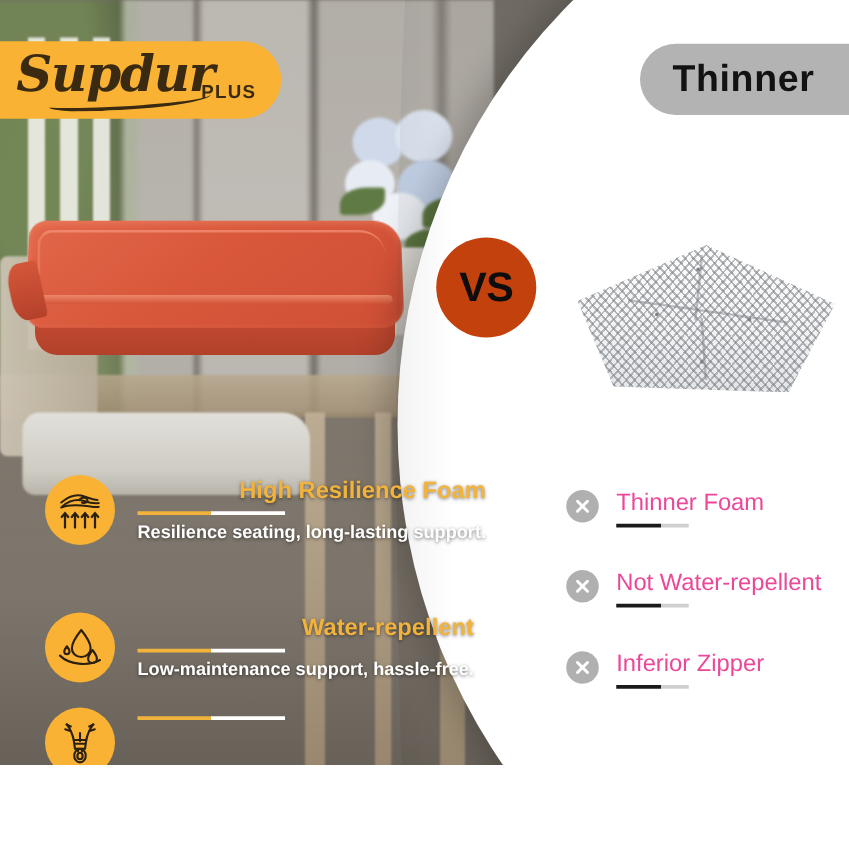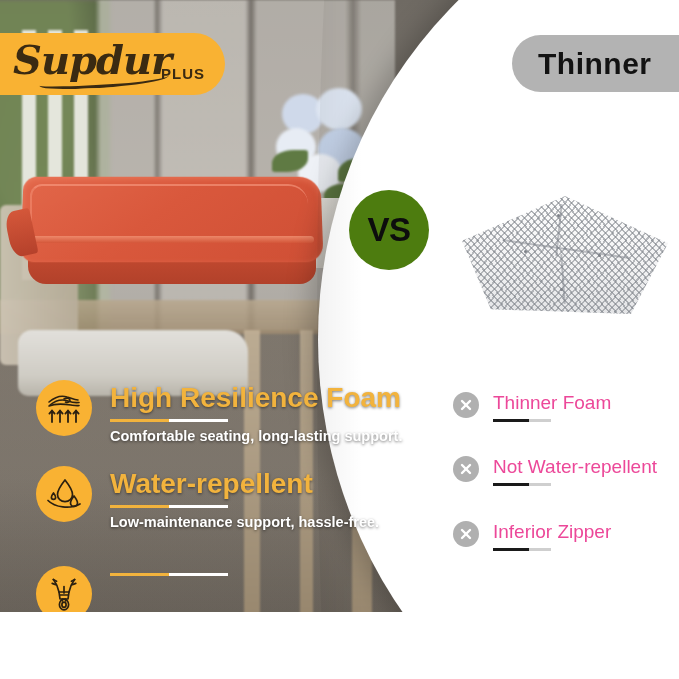--- a/index.html
+++ b/index.html
@@ -244,21 +244,21 @@
     color: #121212;
     letter-spacing: 0.5px;
   }
 
   
   .vs-circle {
     position: absolute;
     left: 349px; top: 190px;
     width: 80px; height: 80px;
     border-radius: 50%;
-    background: #4d7c0f;
+    background: #c2410c;
     display: flex;
     align-items: center;
     justify-content: center;
     z-index: 6;
   }
   .vs-circle span {
     font-size: 33px;
     font-weight: bold;
     color: #0d0d0d;
     letter-spacing: -0.5px;
@@ -305,25 +305,26 @@
     width: 56px; height: 56px;
     border-radius: 50%;
     background: #f9b233;
     flex: 0 0 56px;
     display: flex;
     align-items: center;
     justify-content: center;
   }
   .feat-text { margin-left: 18px; padding-top: 2px; }
   .feat-title {
-    font-size: 28px;
+    font-size: 19px;
     font-weight: bold;
     color: #f2b33d;
     text-shadow: 0 1px 3px rgba(0,0,0,0.5);
     white-space: nowrap;
+    text-align: right;
   }
   .feat-rule {
     margin: 5px 0 6px 0;
     width: 118px; height: 3px;
     background: linear-gradient(to right, #f2b33d 0 50%, #ffffff 50% 100%);
   }
   .feat-sub {
     font-size: 14.5px;
     font-weight: bold;
     color: #ffffff;
@@ -445,25 +446,25 @@
           <line x1="24" y1="34" x2="24" y2="23"></line>
             <polyline points="21.4,25.6 24,22.6 26.6,25.6" fill="none"></polyline>
           <line x1="32" y1="34" x2="32" y2="23"></line>
             <polyline points="29.4,25.6 32,22.6 34.6,25.6" fill="none"></polyline>
         </g>
       </svg>
     </div>
     <div class="feat-text">
       <div class="feat-title">High Resilience Foam</div>
       <div class="feat-rule"></div>
-      <div class="feat-sub">Comfortable seating, long-lasting support.</div>
-    </div>
-  </div>
-
-  <div class="feature" style="left:36px; top:466px;">
+      <div class="feat-sub">Resilience seating, long-lasting support.</div>
+    </div>
+  </div>
+
+  <div class="feature" style="left:36px; top:490px;">
     <div class="feat-icon">
       <svg width="40" height="40" viewBox="0 0 40 40" aria-hidden="true">
         <g fill="none" stroke="#2b2010" stroke-width="1.7" stroke-linecap="round" stroke-linejoin="round">
           <path d="M21 6 C21 6, 13.5 15.5, 13.5 20.5 C13.5 24.6, 16.9 27.6, 21 27.6 C25.1 27.6, 28.5 24.6, 28.5 20.5 C28.5 15.5, 21 6, 21 6 Z"></path>
           <path d="M30 22 C30 22, 26.5 26.6, 26.5 29 C26.5 30.9, 28.1 32.4, 30 32.4 C31.9 32.4, 33.5 30.9, 33.5 29 C33.5 26.6, 30 22, 30 22 Z"></path>
           <path d="M9.5 19 C9.5 19, 7.4 21.8, 7.4 23.2 C7.4 24.4, 8.3 25.3, 9.5 25.3 C10.7 25.3, 11.6 24.4, 11.6 23.2 C11.6 21.8, 9.5 19, 9.5 19 Z"></path>
           <path d="M4 26.5 C11 33.5, 26 35.5, 36 30"></path>
         </g>
       </svg>
     </div>

